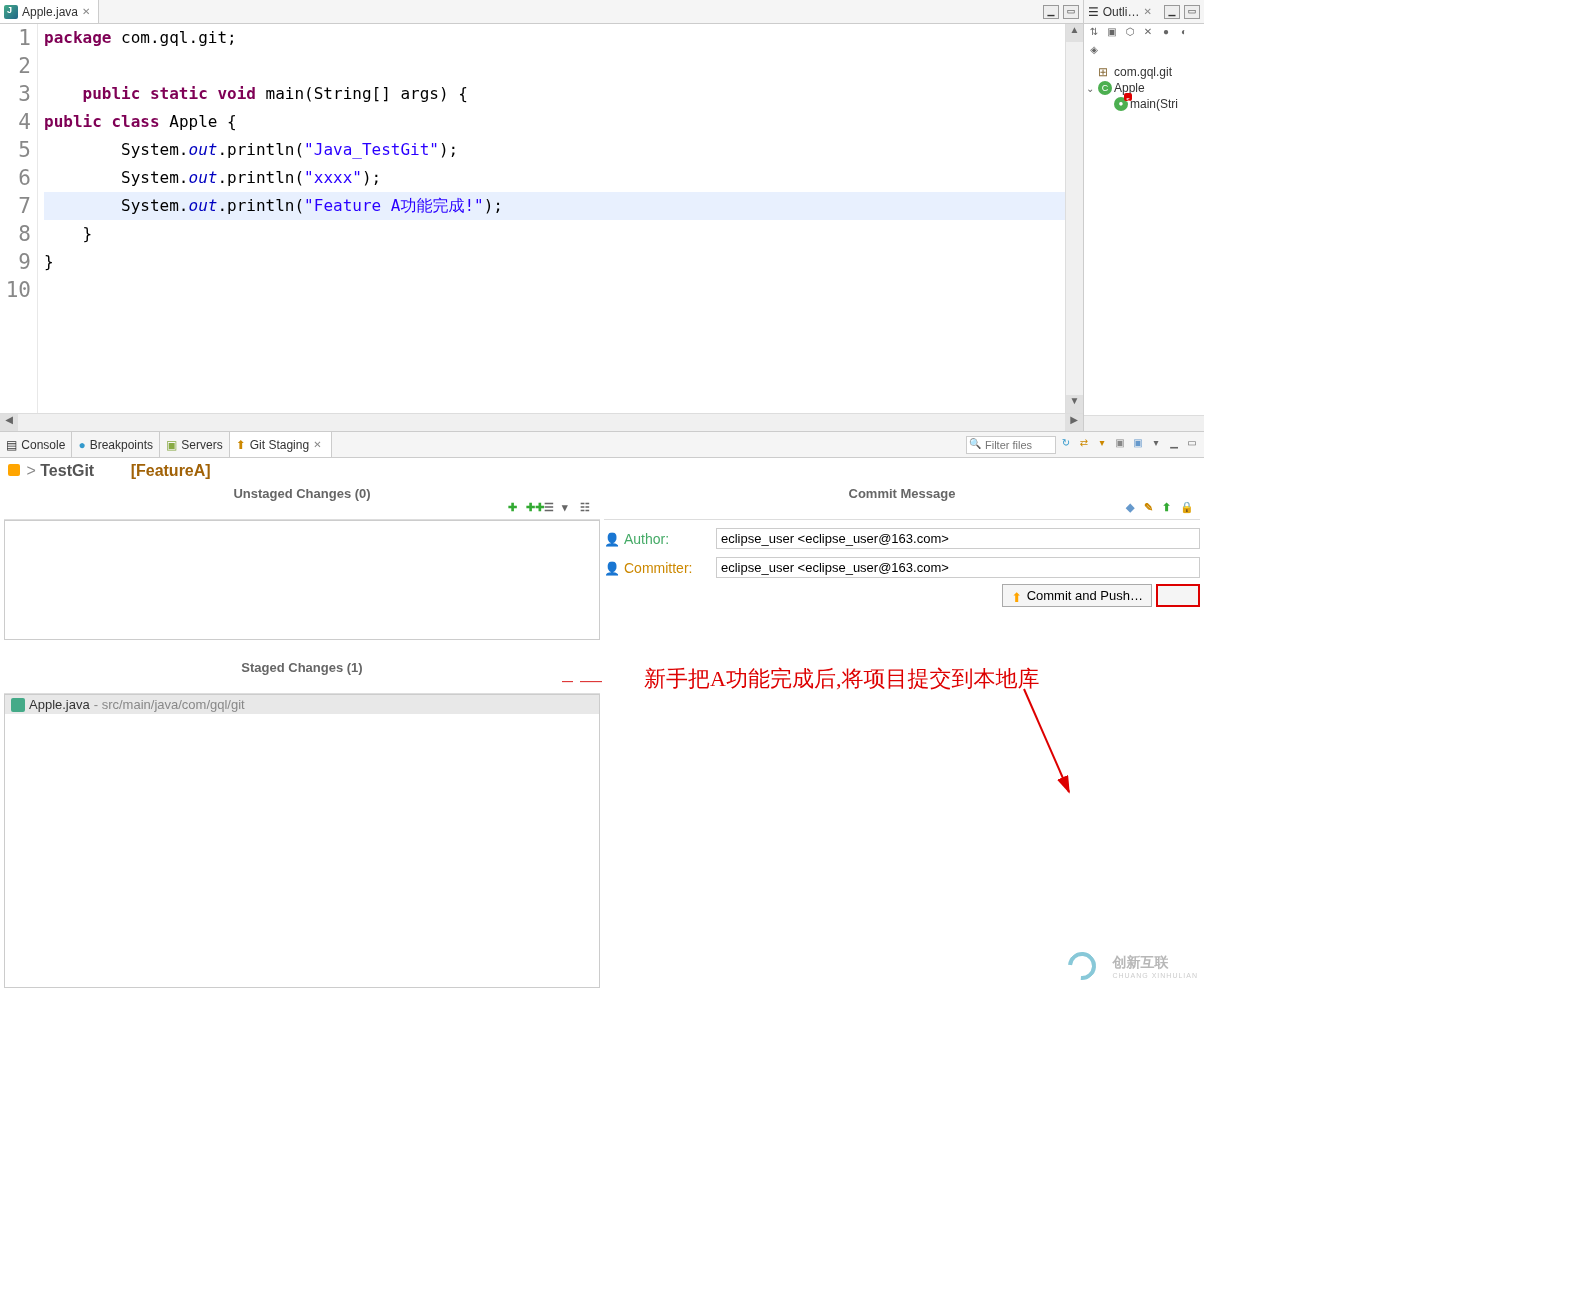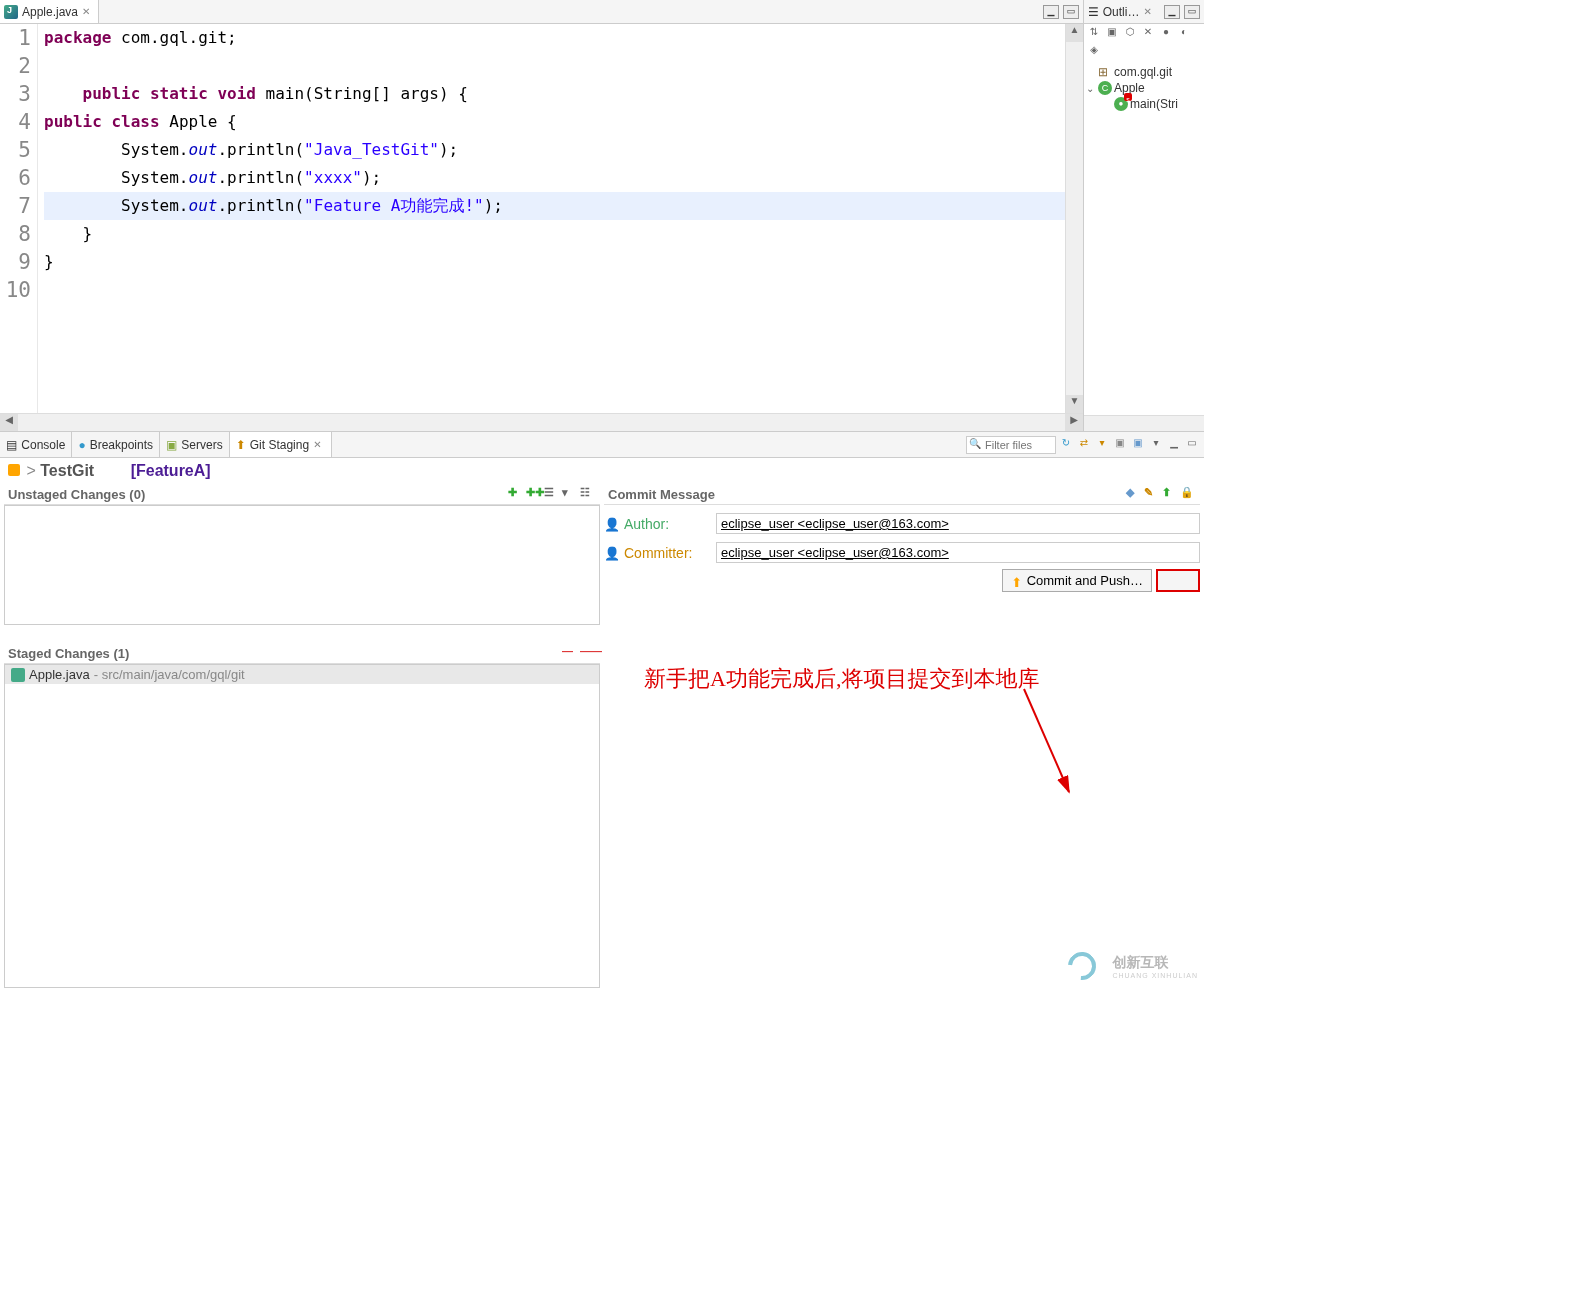--- a/index.html
+++ b/index.html
@@ -271,21 +271,21 @@
       display: flex;
       gap: 2px;
     }
 
     .git-header {
       padding: 4px 8px;
       font-size: 16px;
       font-weight: bold;
       color: #555;
     }
-    .git-header .bracket { color: #4c1d95; padding-left: 32px; }
+    .git-header .bracket { color: #a16207; padding-left: 32px; }
     .git-header .chevron { color: #888; font-weight: normal; }
     .git-header .repo-icon {
       display: inline-block;
       width: 12px; height: 12px;
       background: #ffa500;
       border-radius: 2px;
       margin-right: 2px;
       vertical-align: baseline;
     }
 
@@ -303,20 +303,21 @@
       min-width: 0;
     }
     .panel-header {
       display: flex;
       align-items: center;
       padding: 2px 4px;
       font-size: 13px;
       font-weight: bold;
       color: #666;
       border-bottom: 1px solid #ddd;
+      flex-direction: column;
     }
     .panel-header-tools {
       margin-left: auto;
       display: flex;
       gap: 2px;
     }
     .ptool {
       width: 16px; height: 16px;
       font-size: 11px;
       color: #666;
@@ -383,21 +384,20 @@
     .author-label.committer { color: #c80; }
     .author-badge {
       width: 14px; height: 14px;
       display: inline-block;
     }
     .author-input {
       flex: 1;
       border: 1px solid #ccc;
       padding: 2px 4px;
       font-size: 13px;
-      text-decoration: underline;
     }
     .commit-buttons {
       display: flex;
       justify-content: flex-end;
       gap: 4px;
       margin-top: 6px;
     }
     .btn {
       border: 1px solid #aaa;
       background: #f5f5f5;

